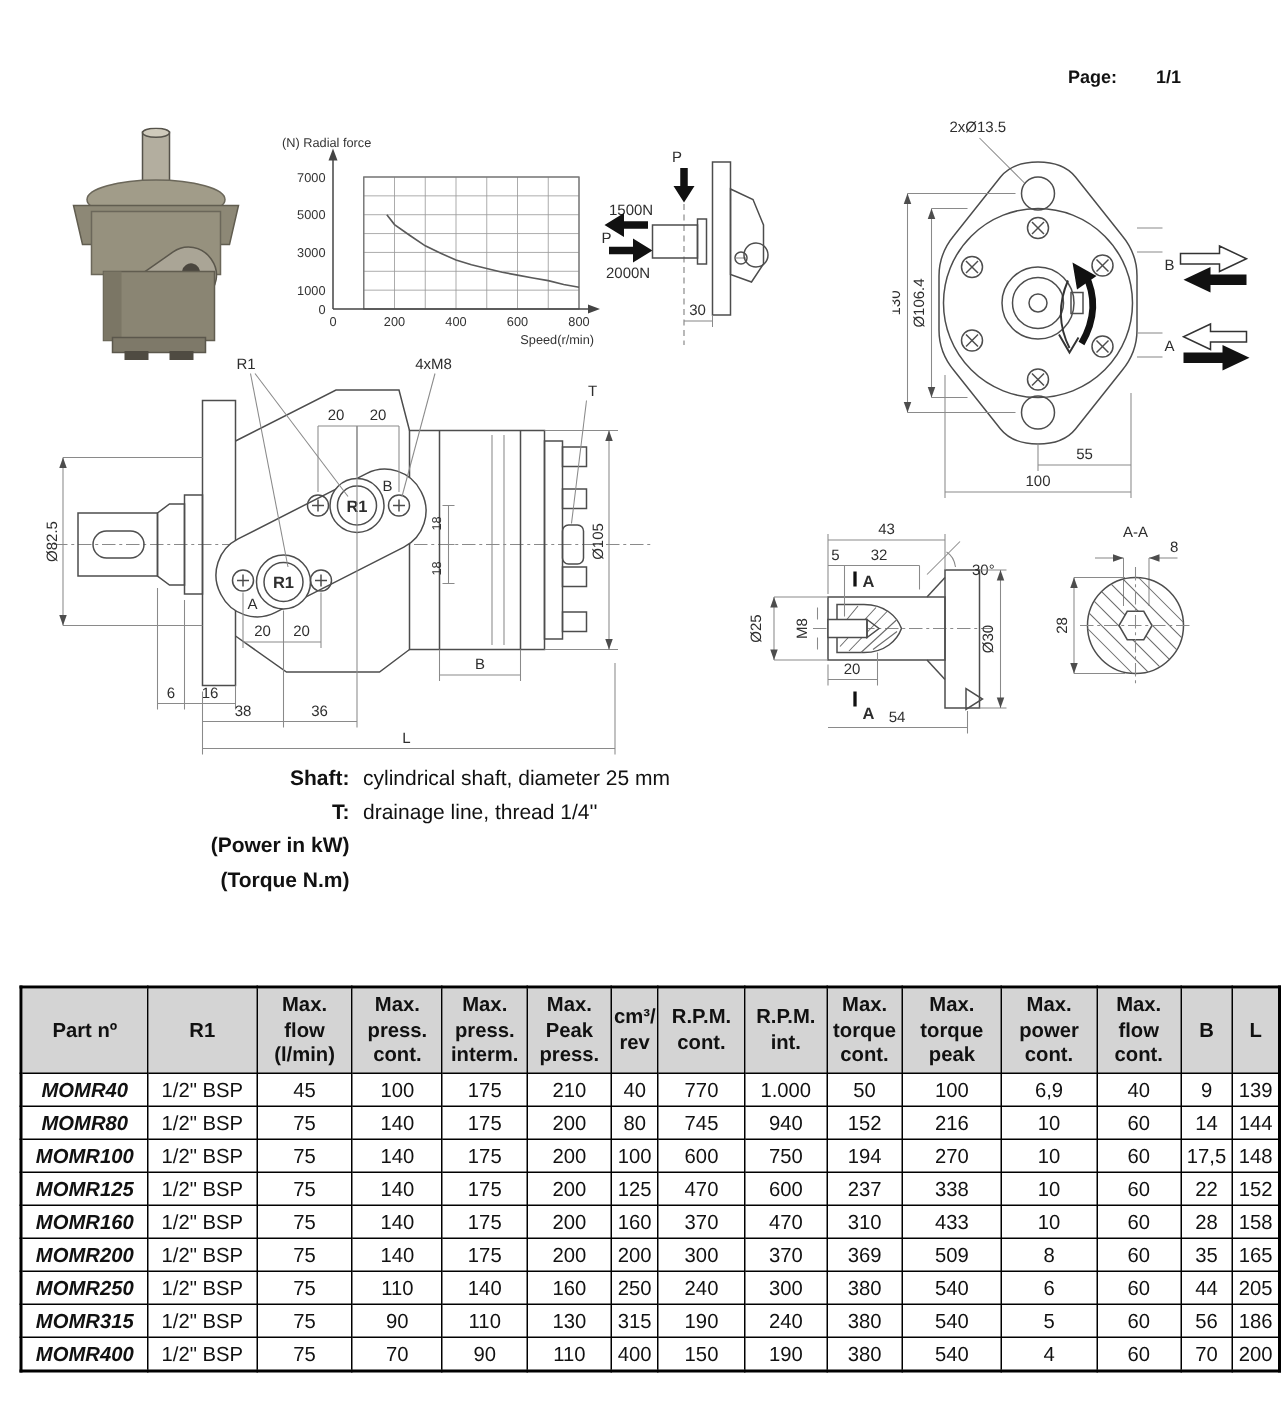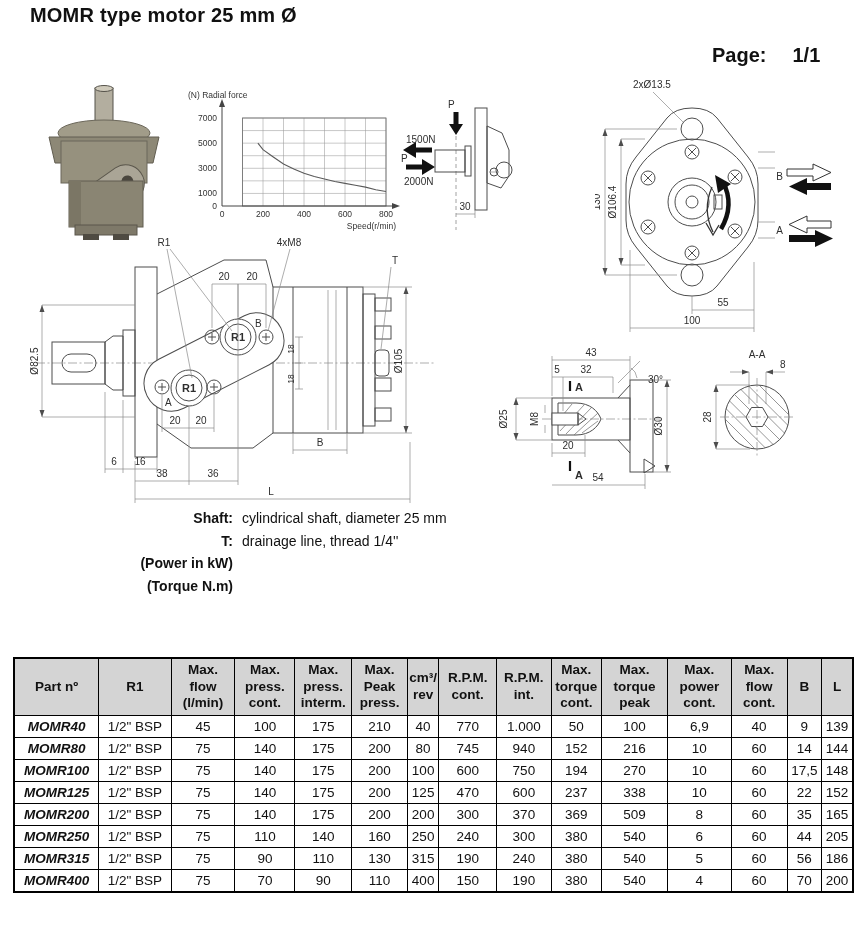--- a/index.html
+++ b/index.html
@@ -1,19 +1,19 @@
 <!DOCTYPE html>
 <html><head>
 <meta charset="utf-8">
 <style>
   html,body{margin:0;padding:0;background:#fff;}
   #page{position:relative;width:854px;height:934px;background:#ffffff;
         font-family:"Liberation Sans",sans-serif;color:#111;overflow:hidden;}
   #doc-title{position:absolute;left:30px;top:4px;font-size:20px;font-weight:bold;letter-spacing:0.2px;}
-  #page-ind{position:absolute;left:712px;top:44px;font-size:20px;font-weight:bold;}
+  #page-ind{position:absolute;left:712px;top:44px;font-size:12px;font-weight:bold;}
   #page-ind span{margin-right:26px;}
   svg text{font-family:"Liberation Sans",sans-serif;fill:#2e2e2e;font-size:10px;}
   svg .lblb{font-weight:bold;font-size:11px;}
   svg .sm{font-size:8.5px;}
   .dln{stroke:#4d4d4d;fill:none;stroke-width:1;}
   .dlf{stroke:#4d4d4d;fill:#fff;stroke-width:1;}
   .dlt{stroke:#8a8a8a;fill:none;stroke-width:0.7;}
   .cl{stroke:#8a8a8a;stroke-width:0.7;fill:none;stroke-dasharray:9 2.5 2 2.5;}
   .dsh{stroke:#8a8a8a;stroke-width:0.8;fill:none;stroke-dasharray:4 3;}
   .arr{fill:#4d4d4d;stroke:none;}
@@ -40,21 +40,20 @@
   #spec-table th{background:#d4d4d4;font-weight:bold;white-space:pre-line;height:56px;line-height:1.25;}
   #spec-table td{height:21px;}
   #spec-table td.part{font-weight:bold;font-style:italic;}
   #spec-table{border:2px solid #000;}
 </style>
 </head>
 <body>
 
 <div id="page">
 
-  <div id="doc-title">MOMR type motor 25 mm Ø</div>
   <div id="page-ind">
     <span>Page:</span><span>1/1</span>
   </div>
 
   <svg style="position:absolute;left:25px;top:85px" width="160" height="156" viewBox="0 0 160 156">
     <rect x="70" y="3" width="18" height="34" fill="#b3ae9f" stroke="#55524a"></rect>
     <ellipse cx="79" cy="3.5" rx="9" ry="3" fill="#cfcabb" stroke="#55524a"></ellipse>
     <ellipse cx="79" cy="48" rx="46" ry="13" fill="#a19c89" stroke="#6b675a"></ellipse>
     <polygon points="24,52 134,52 128,78 30,78" fill="#8d8876" stroke="#615d50"></polygon>
     <rect x="36" y="56" width="86" height="42" fill="#96917e" stroke="#6b675a"></rect>
@@ -501,20 +500,37 @@
           <td>470</td>
           <td>600</td>
           <td>237</td>
           <td>338</td>
           <td>10</td>
           <td>60</td>
           <td>22</td>
           <td>152</td>
         </tr>
         <tr>
+          <td class="part">MOMR160</td>
+          <td>1/2" BSP</td>
+          <td>75</td>
+          <td>140</td>
+          <td>175</td>
+          <td>200</td>
+          <td>160</td>
+          <td>370</td>
+          <td>470</td>
+          <td>310</td>
+          <td>433</td>
+          <td>10</td>
+          <td>60</td>
+          <td>28</td>
+          <td>158</td>
+        </tr>
+        <tr>
           <td class="part">MOMR200</td>
           <td>1/2" BSP</td>
           <td>75</td>
           <td>140</td>
           <td>175</td>
           <td>200</td>
           <td>200</td>
           <td>300</td>
           <td>370</td>
           <td>369</td>

